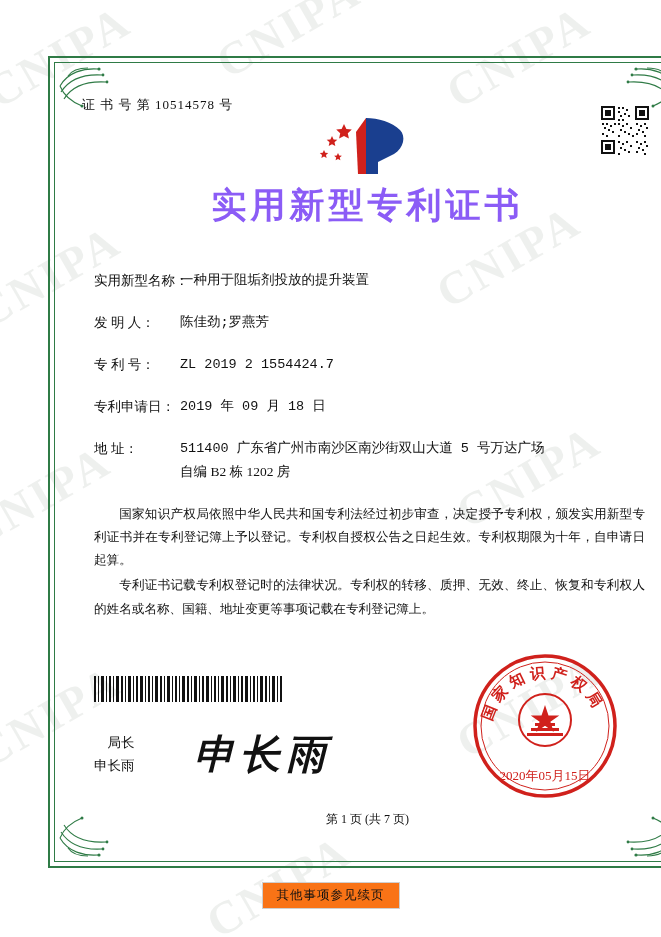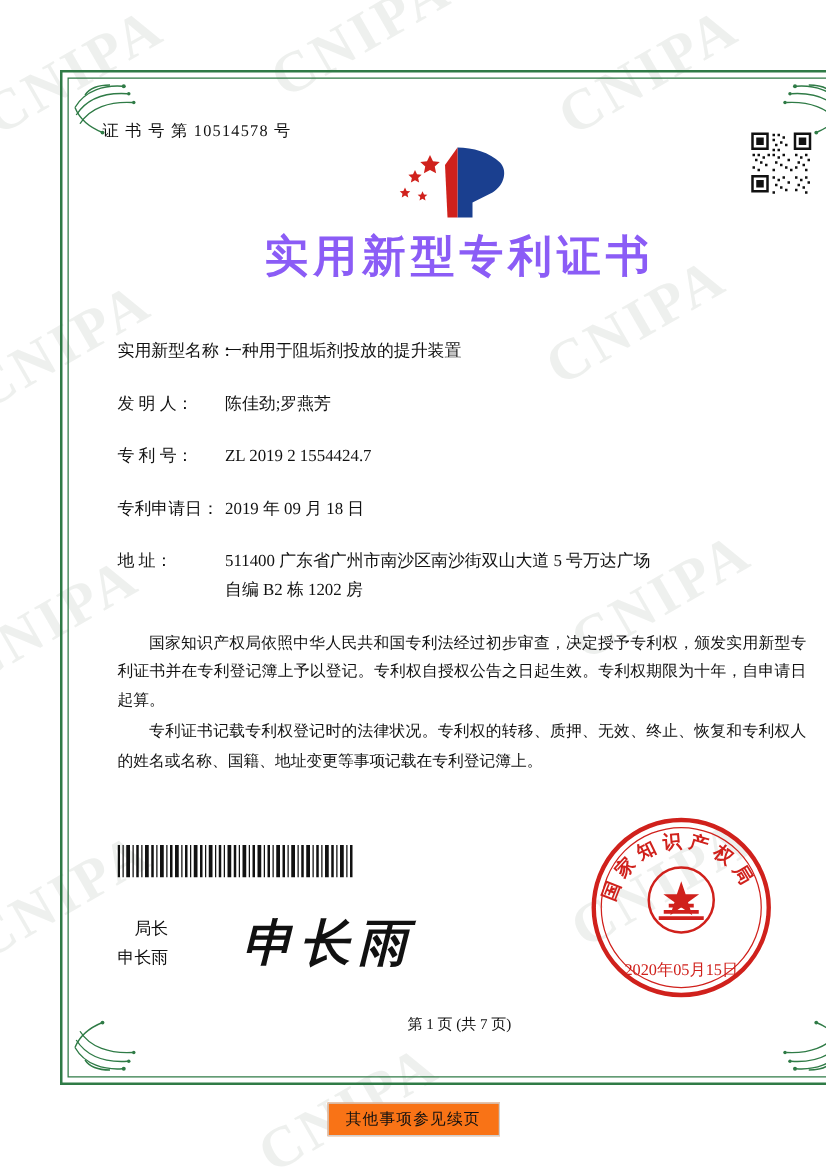--- a/index.html
+++ b/index.html
@@ -102,21 +102,21 @@
   }
   .field{
     display:flex;
     margin-bottom:21px;
   }
   .f-label{
     width:86px;
     flex:0 0 86px;
     white-space:nowrap;
   }
-  .f-value{flex:1;}
+  .f-value{flex:1;font-family:Liberation Mono, monospace;}
   .f-sub{
     margin-left:86px;
     margin-top:2px;
   }
   .row2{
     display:flex;
     margin-bottom:10px;
   }
   .row2 .half{display:flex;}
   .row2 .half.right{margin-left:42px;}

